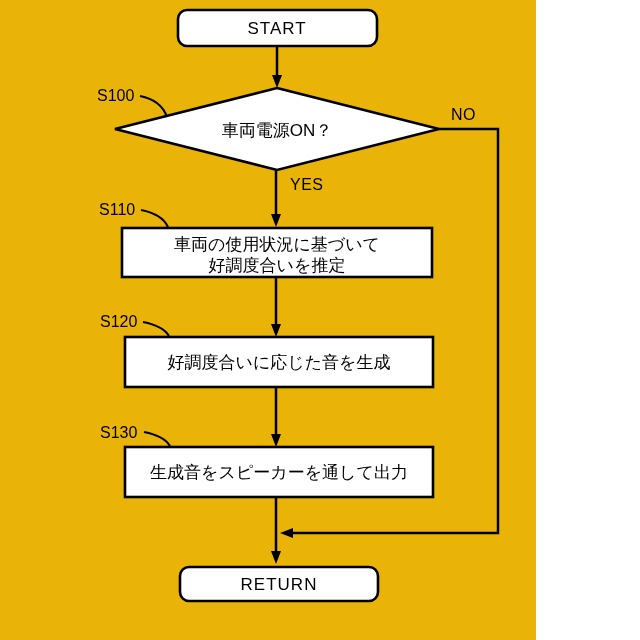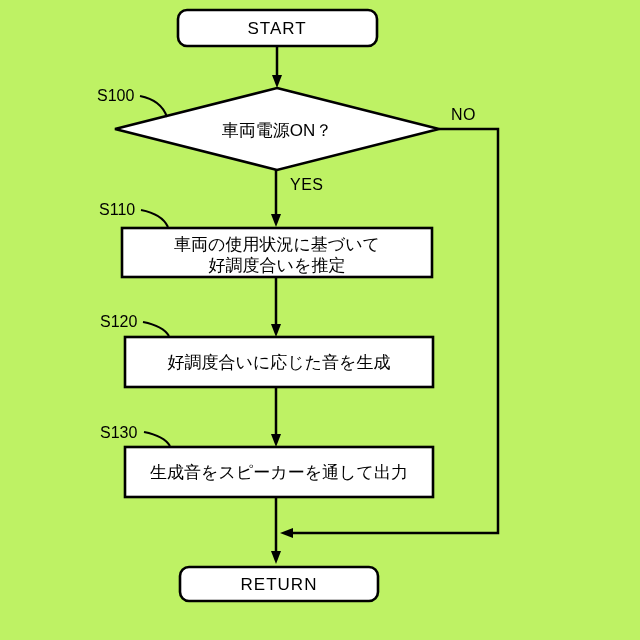--- a/index.html
+++ b/index.html
@@ -2,23 +2,23 @@
 <html><head>
 <meta charset="utf-8">
 <style>
   html, body {
     margin: 0;
     padding: 0;
     background: #ffffff;
   }
   .page {
     position: relative;
-    width: 640px;
+    width: 536px;
     height: 640px;
-    background: #bef264;
+    background: #eab308;
     overflow: hidden;
     text-align: right;
   }
   svg text {
     font-family: "Liberation Sans", "DejaVu Sans", sans-serif;
     fill: #000000;
   }
   .shape {
     fill: #ffffff;
     stroke: #000000;

